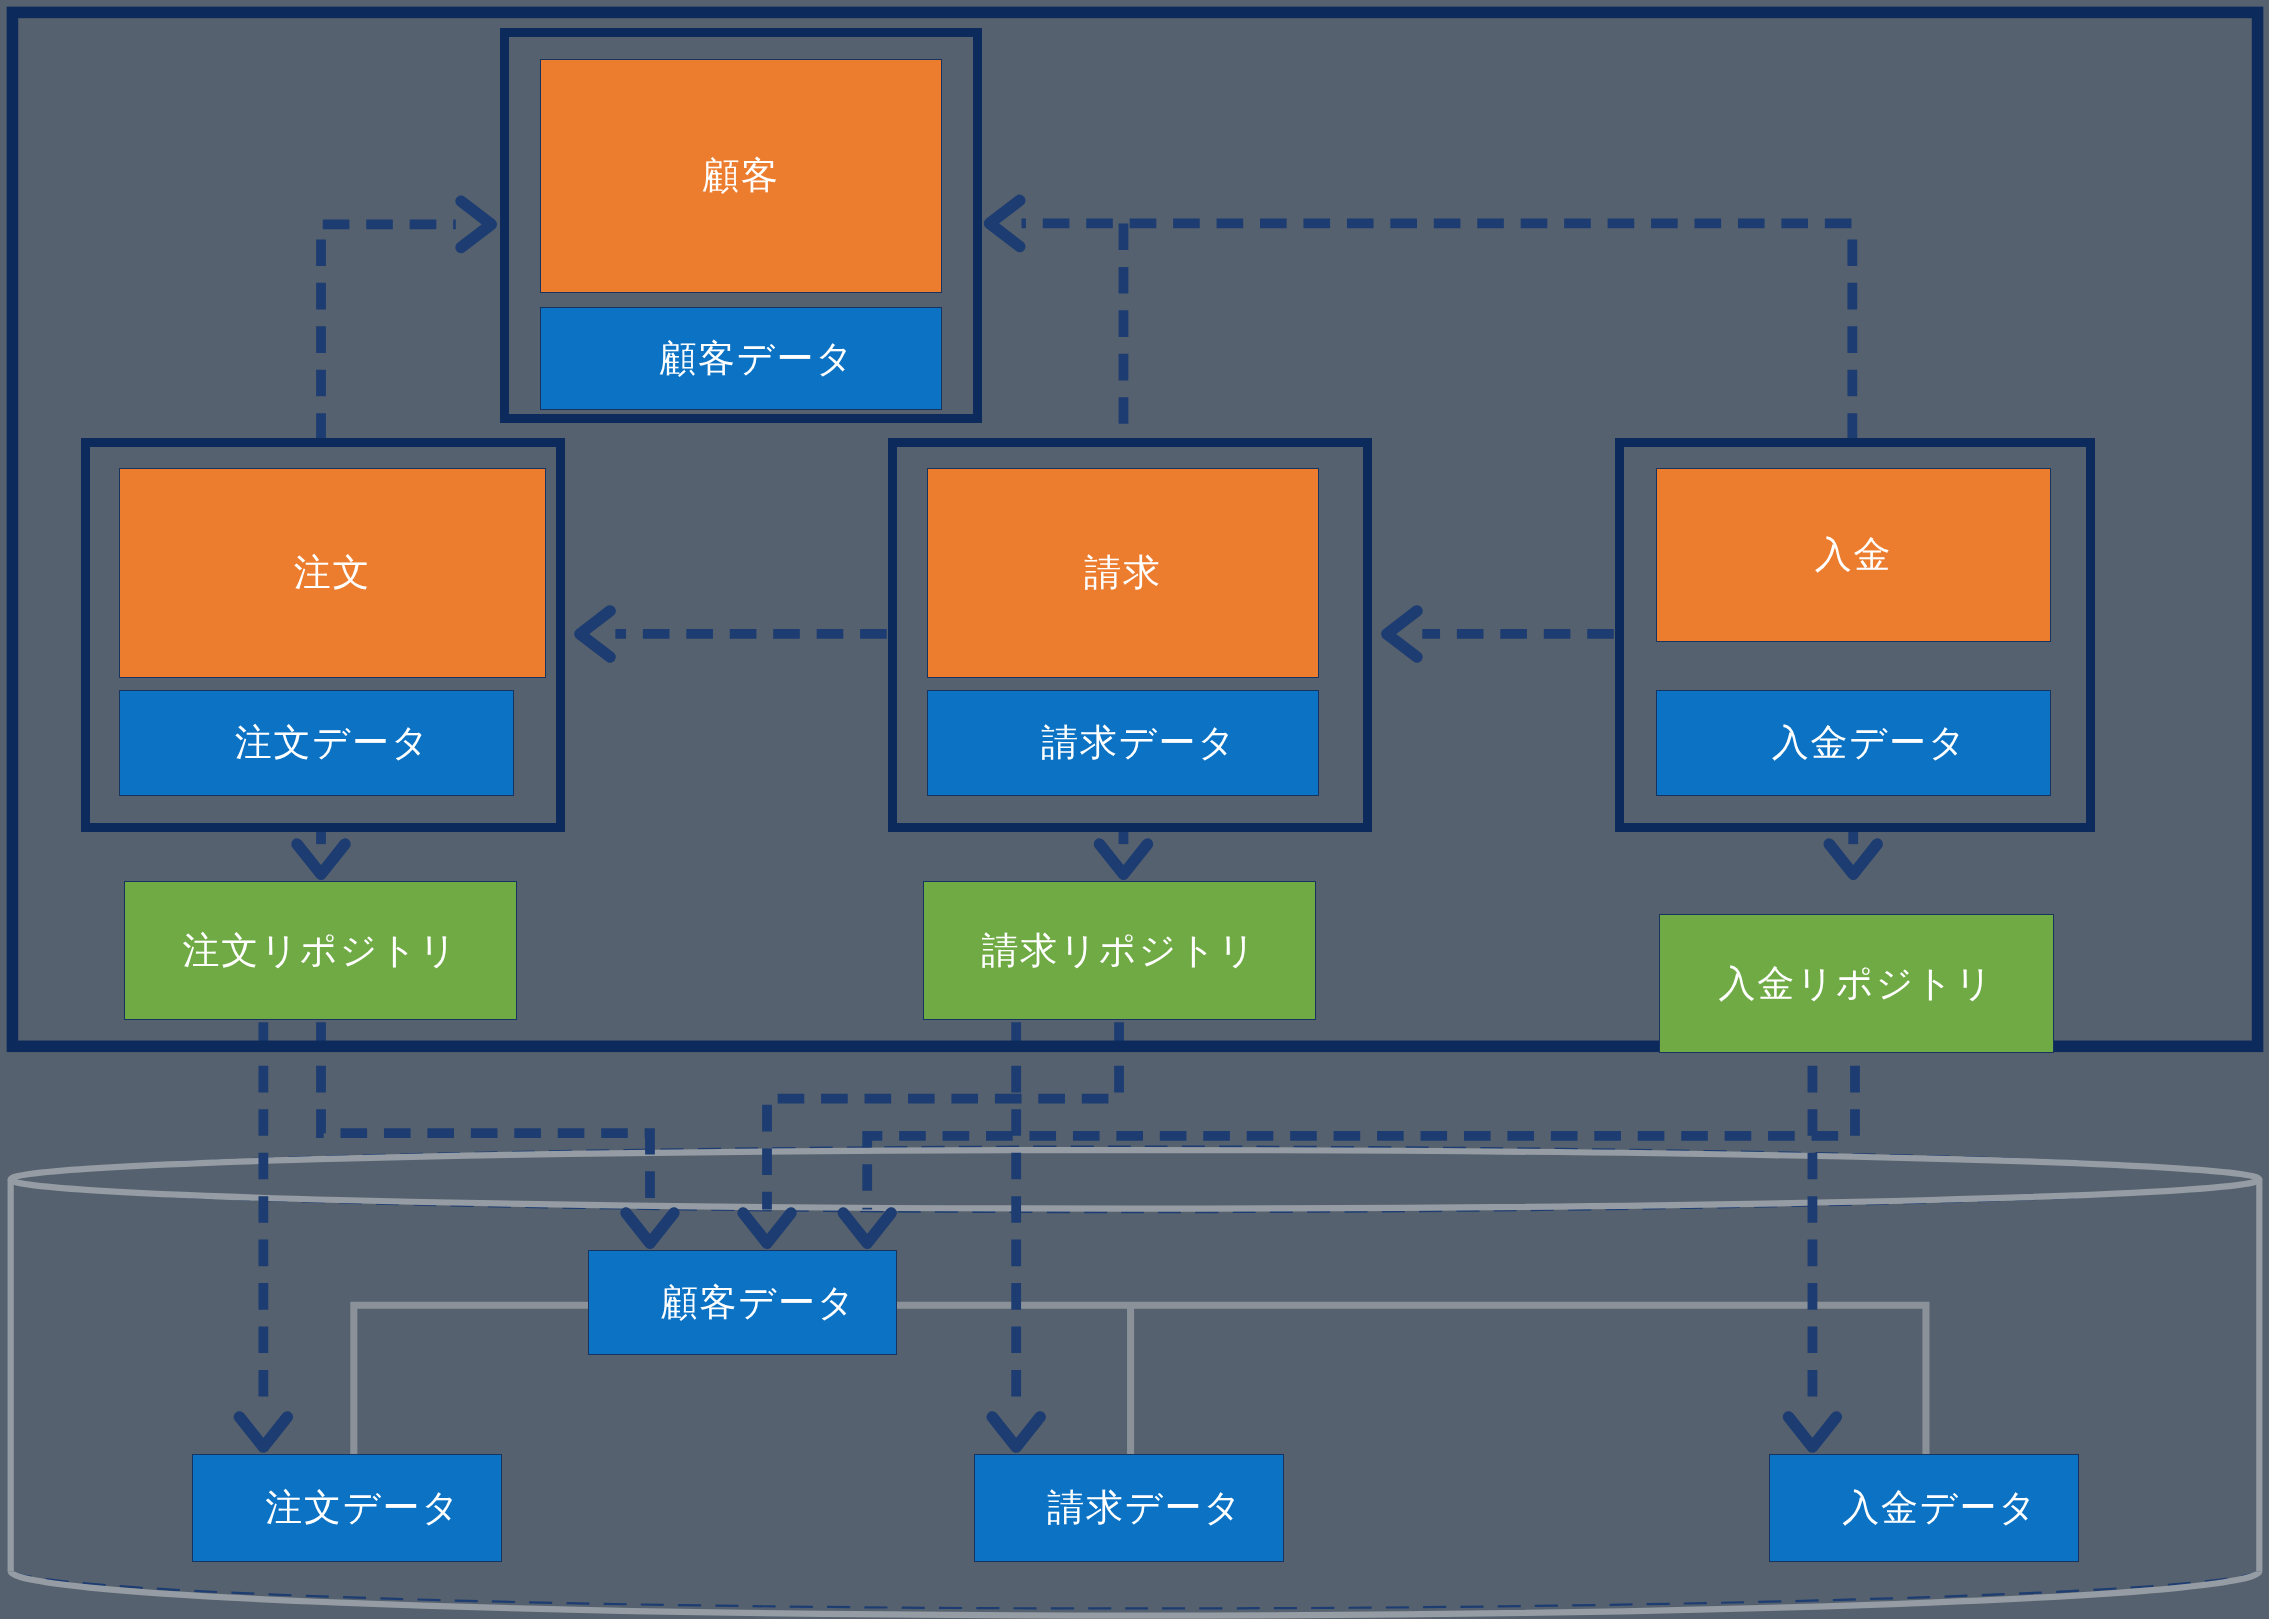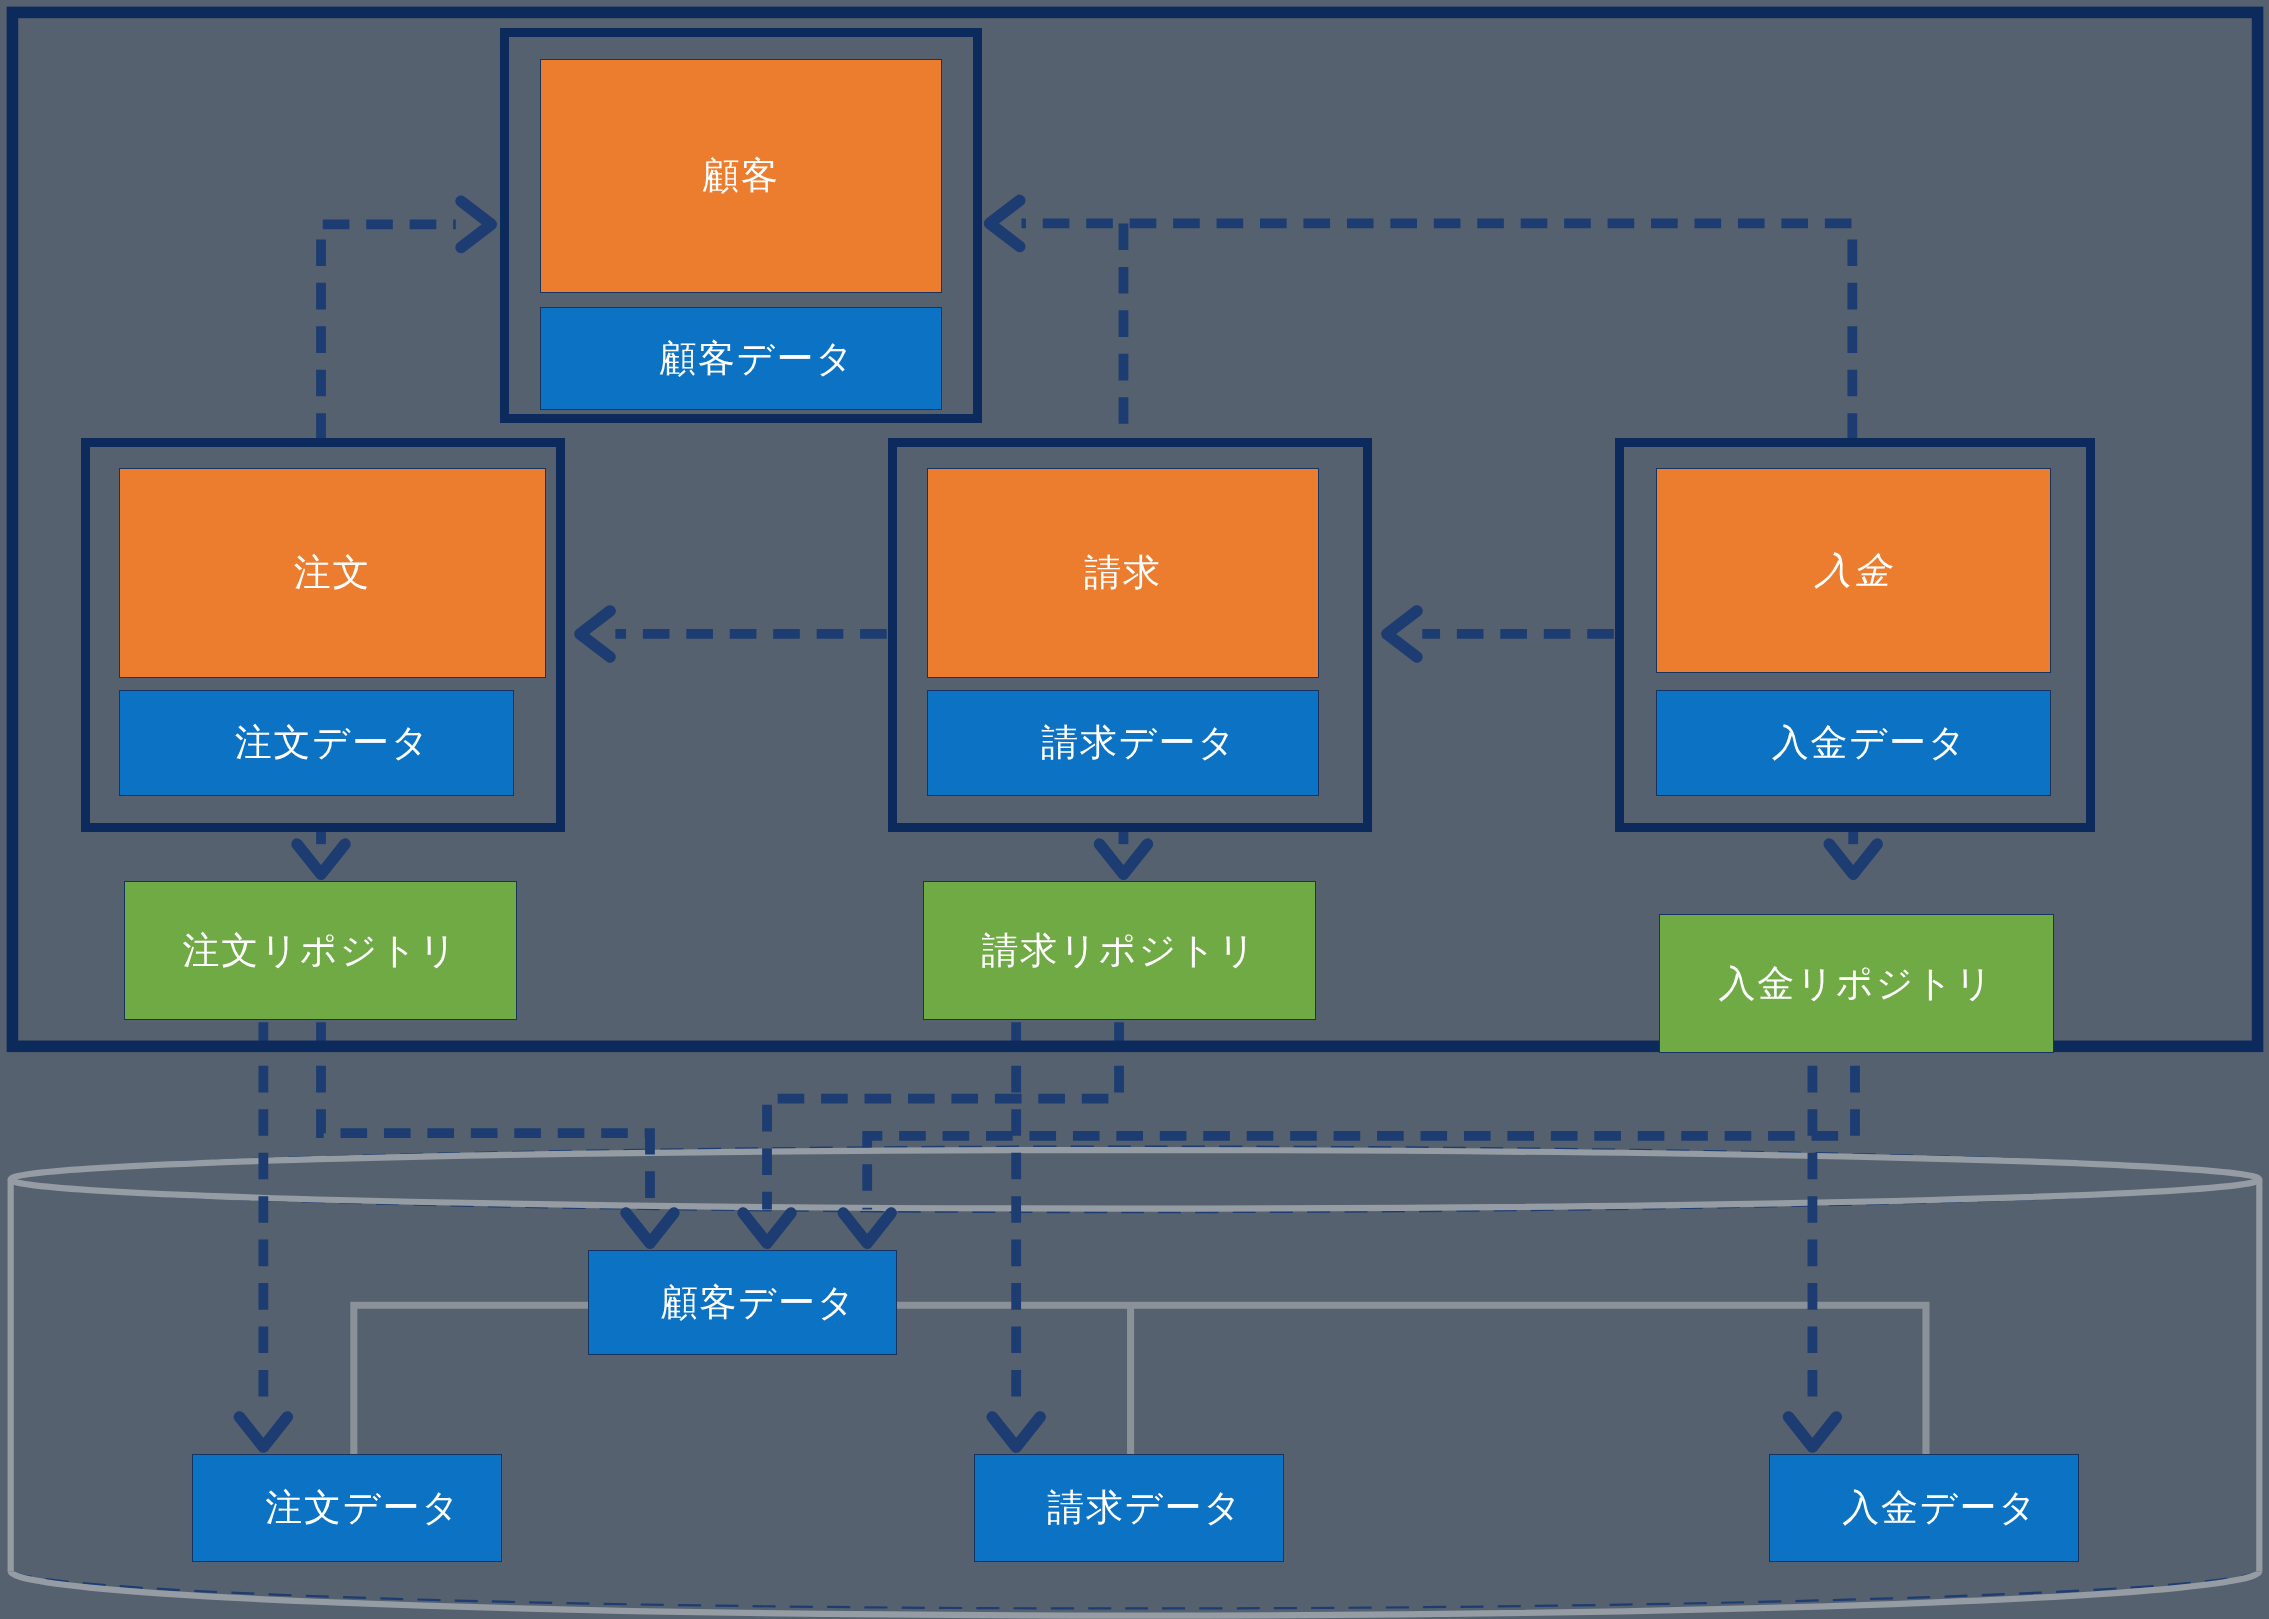--- a/index.html
+++ b/index.html
@@ -117,21 +117,21 @@
   <div class="box entity" style="left:927px;top:468px;width:392px;height:210px;">
     <span>請求</span>
   </div>
   <div class="box datab" style="left:927px;top:690px;width:392px;height:106px;">
     <span>請求データ</span>
   </div>
   <div class="box repo" style="left:923px;top:881px;width:393px;height:139px;text-align:right;">
     <span>請求リポジトリ</span>
   </div>
 
-  <div class="box entity" style="left:1656px;top:468px;width:395px;height:205px;font-style:italic;">
+  <div class="box entity" style="left:1656px;top:468px;width:395px;height:174px;">
     <span>入金</span>
   </div>
   <div class="box datab" style="left:1656px;top:690px;width:395px;height:106px;">
     <span>入金データ</span>
   </div>
   <div class="box repo" style="left:1659px;top:914px;width:395px;height:139px;">
     <span>入金リポジトリ</span>
   </div>
 
   <div class="box datab" style="left:588px;top:1250px;width:309px;height:105px;">

